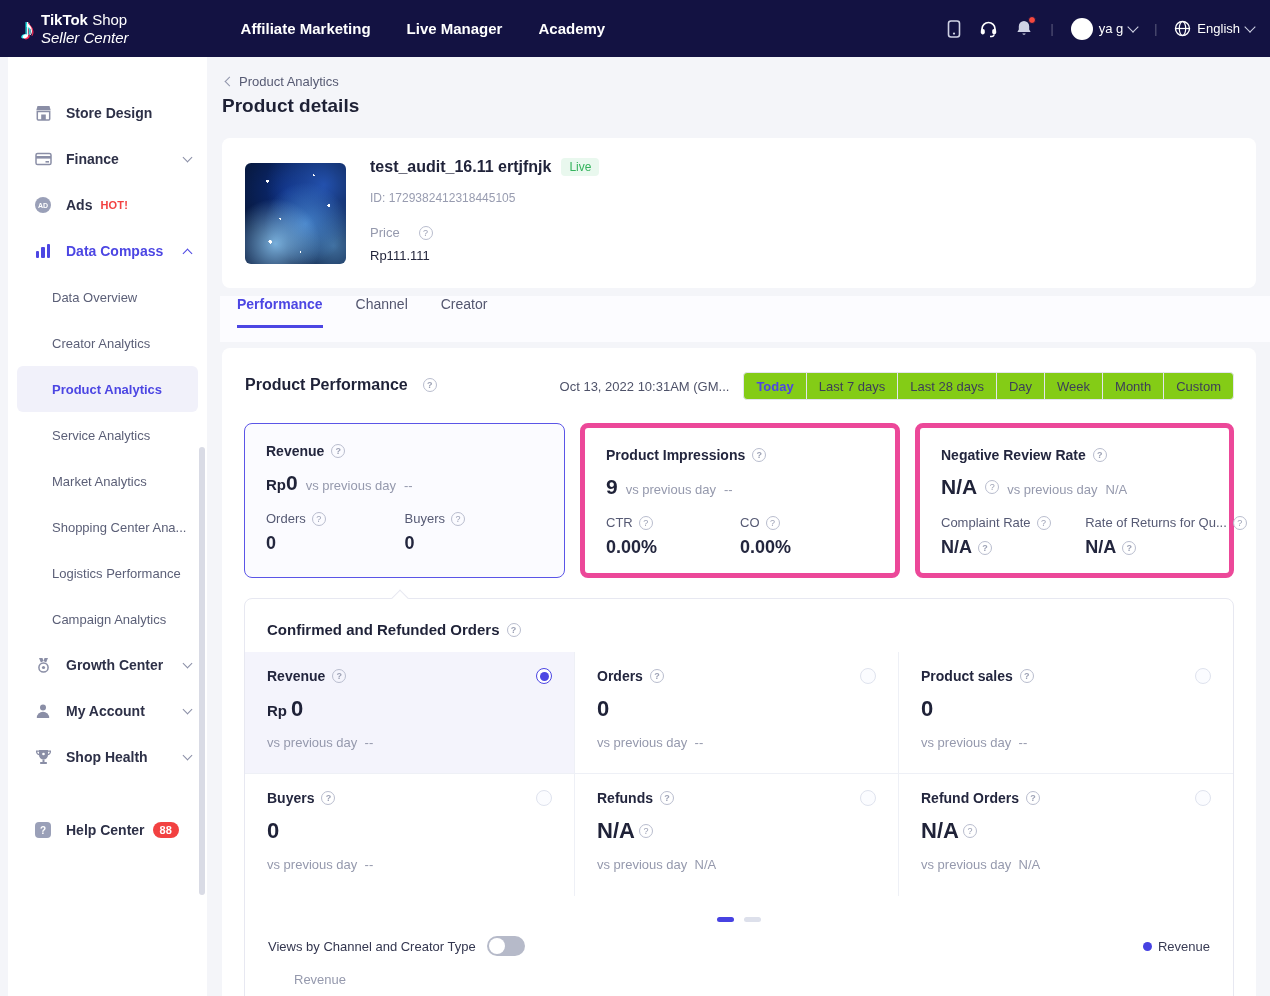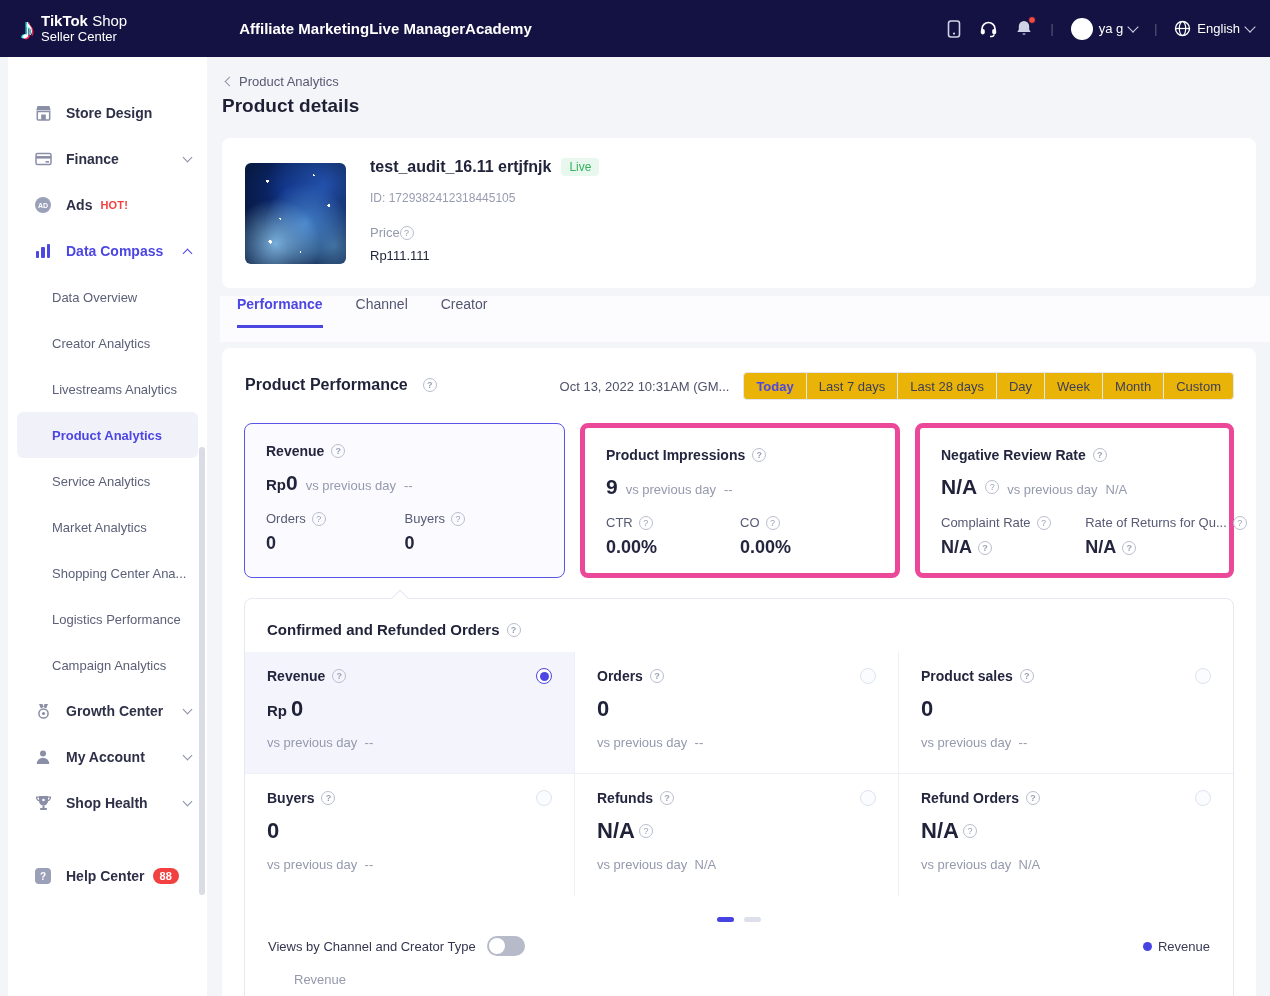--- a/index.html
+++ b/index.html
@@ -6,22 +6,22 @@
   html,body { width:1270px; height:996px; overflow:hidden; }
   body { font-family:"Liberation Sans","DejaVu Sans",sans-serif; background:#f4f5f9; position:relative; color:#23263c; }
 
   
   .navbar { position:absolute; left:0; top:0; width:1270px; height:57px; background:#131242; display:flex; align-items:center; z-index:30; }
   .brand { display:flex; align-items:center; margin-left:20px; }
   .note { font-size:30px; color:#fff; line-height:1; text-shadow:-1.5px 0 0 #25f4ee, 1.5px 1px 0 #fe2c55; margin-right:6px; }
   .brand-text { color:#fff; line-height:1.15; }
   .brand-l1 { font-size:15px; }
   .brand-l1 b { font-weight:700; }
-  .brand-l2 { font-size:13px; font-weight:400; }
-  .nav-links { display:flex; margin-left:112px; }
+  .brand-l2 { font-size:15px; font-weight:400;font-style:italic; }
+  .nav-links { display:flex; gap:36px; margin-left:112px; }
   .nav-link { color:#fff; font-size:15px; font-weight:600; cursor:pointer; }
   .nav-right { margin-left:auto; margin-right:16px; display:flex; align-items:center; gap:15px; }
   .nav-ico { width:20px; height:20px; display:flex; align-items:center; justify-content:center; position:relative; cursor:pointer; }
   .nav-sep { color:rgba(255,255,255,.3); font-size:12px; margin:0 2px; }
   .avatar { width:22px; height:22px; border-radius:50%; background:#fff; }
   .user-chip { display:flex; align-items:center; gap:6px; cursor:pointer; }
   .user-name, .lang-name { color:#fff; font-size:13px; }
   .bell-dot { position:absolute; right:-2px; top:-3px; width:8px; height:8px; border-radius:50%; background:#f5483e; border:1.5px solid #131242; }
   .chev-sm { width:8px; height:8px; border-right:1.5px solid #cfd2e4; border-bottom:1.5px solid #cfd2e4; transform:rotate(45deg); margin-top:-3px; }
 
@@ -64,35 +64,35 @@
       radial-gradient(circle at 30% 80%, rgba(140,200,245,.85), transparent 42%),
       radial-gradient(circle at 60% 60%, rgba(80,150,225,.75), transparent 48%),
       radial-gradient(circle at 78% 22%, rgba(40,90,190,.85), transparent 52%),
       radial-gradient(circle at 42% 28%, rgba(12,45,130,.9), transparent 55%),
       radial-gradient(circle at 88% 82%, rgba(110,180,235,.55), transparent 38%);
   }
   .p-name-row { position:absolute; left:148px; top:20px; display:flex; align-items:center; }
   .p-name { font-size:16px; font-weight:700; color:#20233a; }
   .live-badge { margin-left:10px; background:#e9f8ee; color:#35b35d; font-size:12px; padding:2px 8px; border-radius:4px; }
   .p-id { position:absolute; left:148px; top:53px; font-size:12px; color:#989cb0; }
-  .f-label { font-size:13px; color:#9599ad; display:flex; align-items:flex-end; gap:0; }
+  .f-label { font-size:13px; color:#9599ad; display:flex; align-items:flex-end; gap:19px; }
   .f-value { font-size:13px; color:#23263c; margin-top:8px; }
   .p-price { position:absolute; left:148px; top:87px; }
   .p-cat { position:absolute; left:368px; top:87px; }
 
   .tab-strip { position:absolute; left:220px; right:0; top:296px; height:46px; background:#fcfcff; display:flex; align-items:flex-start; padding-left:17px; gap:33px; z-index:5; }
   .tab { font-size:14px; color:#53566f; padding-bottom:13px; cursor:pointer; border-bottom:3px solid transparent; }
   .tab.active { color:#4c46e3; font-weight:700; border-bottom-color:#4c46e3; }
 
   .perf-card { left:222px; top:348px; width:1034px; height:720px; }
   .perf-title { position:absolute; left:23px; top:28px; display:flex; align-items:center; gap:15px; font-size:16px; font-weight:700; color:#1f2238; }
   .perf-right { position:absolute; right:22px; top:24px; display:flex; align-items:center; }
   .perf-date { font-size:13px; color:#4e5269; margin-right:14px; max-width:175px; white-space:nowrap; overflow:hidden; }
   .ranges { display:flex; }
-  .range-btn { height:28px; padding:0 12px; display:flex; align-items:center; border:1px solid #e3e5ef; background:#eab308; font-size:13px; color:#3c3f58; margin-left:-1px; cursor:pointer; }
+  .range-btn { height:28px; padding:0 12px; display:flex; align-items:center; border:1px solid #e3e5ef; background:#84cc16; font-size:13px; color:#3c3f58; margin-left:-1px; cursor:pointer; }
   .range-btn:first-child { border-radius:4px 0 0 4px; margin-left:0; }
   .range-btn:last-child { border-radius:0 4px 4px 0; }
   .range-btn.active { color:#4c46e3; font-weight:700; position:relative; z-index:2; }
 
   .help { width:14px; height:14px; border:1px solid #b9bdce; border-radius:50%; color:#9ba0b4; font-size:9px; display:inline-flex; align-items:center; justify-content:center; flex:none; }
 
   .metric-row { position:absolute; left:22px; top:75px; display:flex; gap:15px; }
   .m-card { width:321px; height:155px; border:5px solid #ec4899; border-radius:8px; padding:19px 21px; background:#fff; cursor:pointer; }
   .m-card.selected { border:1.5px solid #5b55e7; background:#fbfbff; }
   .m-title { display:flex; align-items:center; gap:7px; font-size:14px; font-weight:700; color:#23263e; }
@@ -226,21 +226,20 @@
           <i style="height:7px"></i>
           <i style="height:11px"></i>
           <i style="height:14px"></i>
         </span>
       </span>
     <span class="lbl">Data Compass</span>
     <span class="side-chev up"></span>
   </div>
   <div class="side-sub">Data Overview</div>
   <div class="side-sub">Creator Analytics</div>
-  <div class="side-sub">Livestreams Analytics</div>
   <div class="side-sub selected">Product Analytics</div>
   <div class="side-sub">Service Analytics</div>
   <div class="side-sub">Market Analytics</div>
   <div class="side-sub">Shopping Center Ana...</div>
   <div class="side-sub">Logistics Performance</div>
   <div class="side-sub">Campaign Analytics</div>
   <div class="side-item">
     <span class="icon16">
         <svg width="15" height="17" viewBox="0 0 15 17">
           <path d="M3 1h3.5l1 3-2.6 1.6z" fill="#8a8ea6"></path>

